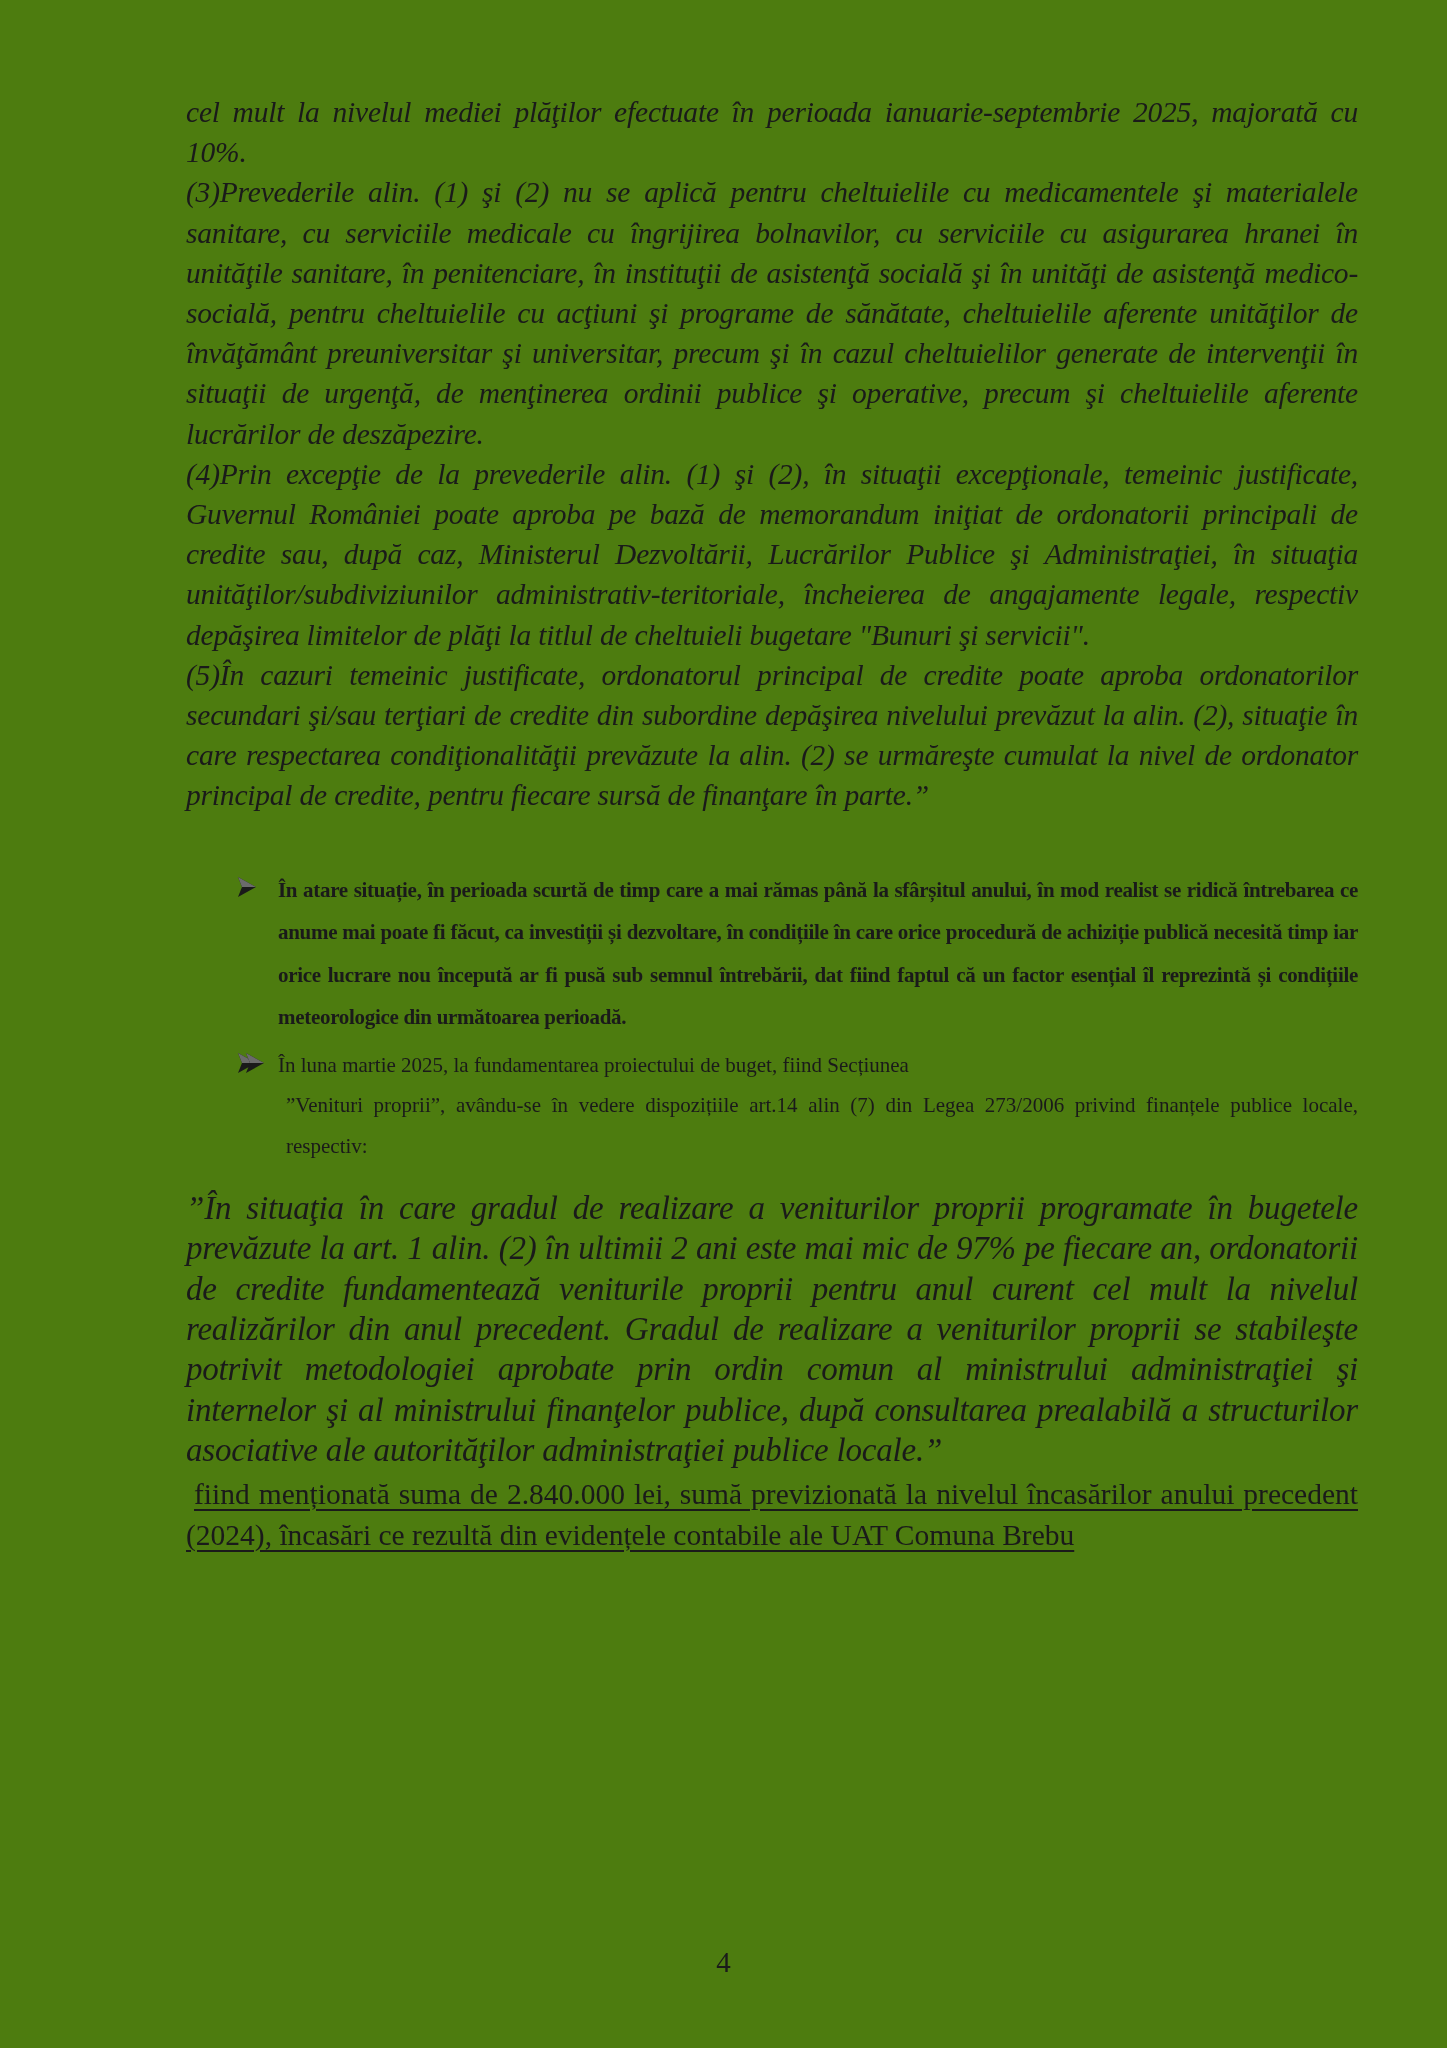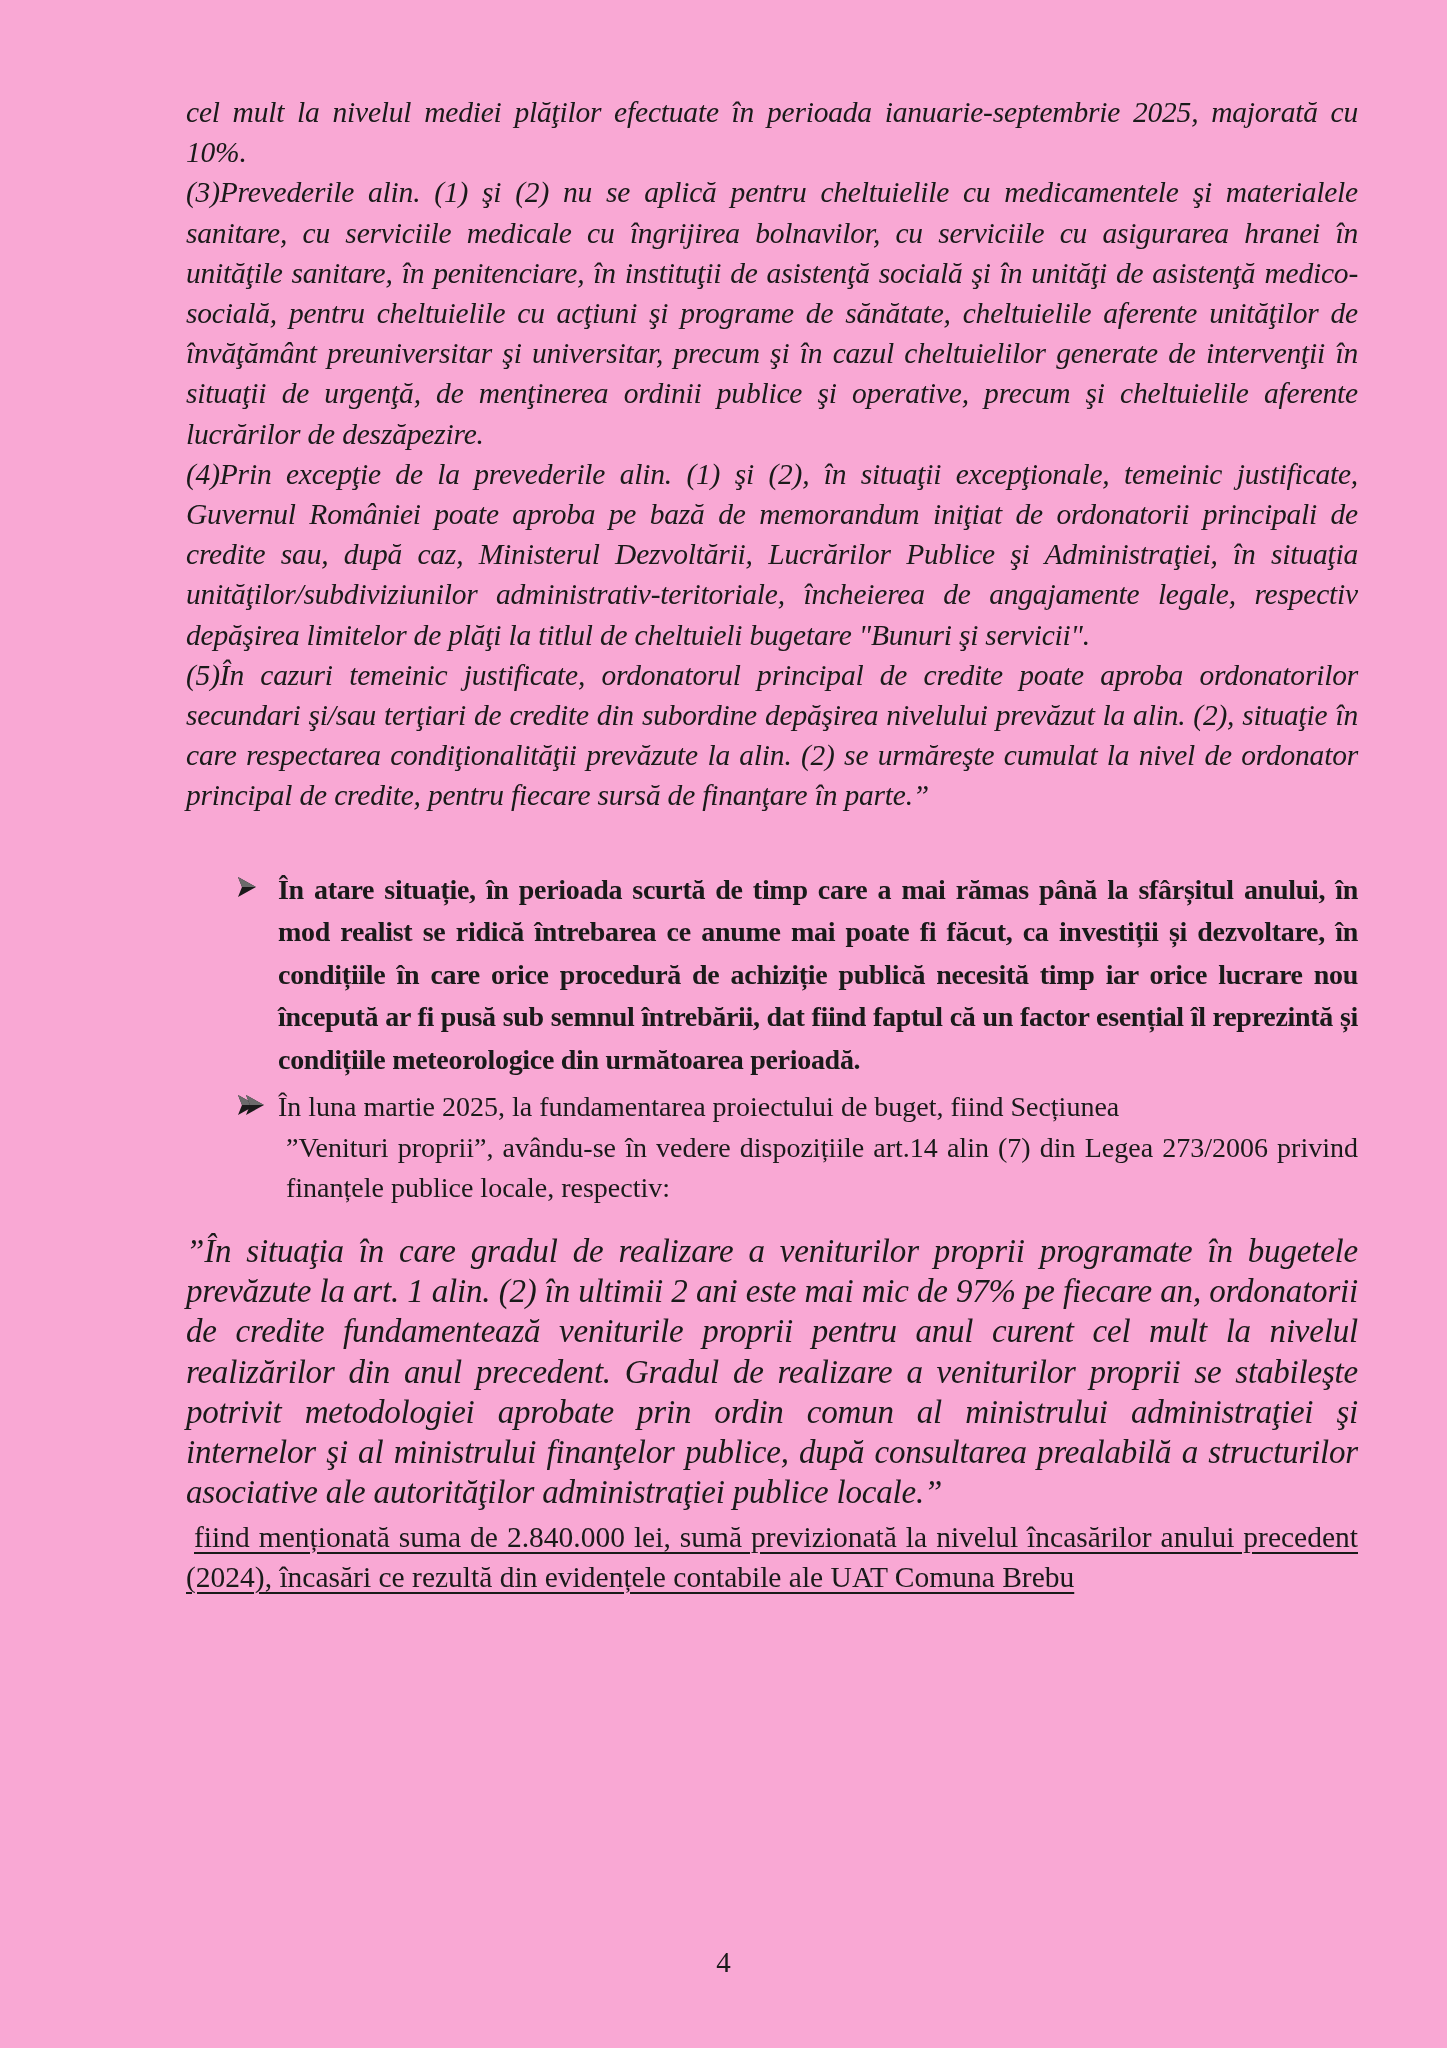--- a/index.html
+++ b/index.html
@@ -8,21 +8,21 @@
       height: 2048px;
       position: relative;
       overflow: hidden;
       color: #1a1a1a;
       font-family: "Liberation Serif", "DejaVu Serif", serif;
     }
     .page {
       position: absolute;
       left: 0; top: 0;
       width: 1447px; height: 2048px;
-      background: #f9a8d4;
+      background: #4d7c0f;
     }
     .content {
       position: absolute;
       left: 186px;
       top: 92px;
       width: 1172px;
     }
     .quote-block p {
       margin: 0;
       font-style: italic;
@@ -33,21 +33,21 @@
     }
     .bullets {
       margin-top: 53px;
       padding: 0;
       list-style: none;
     }
     .bullet {
       position: relative;
       padding-left: 92px;
       text-align: justify;
-      font-size: 28px;
+      font-size: 21px;
       line-height: 40.5px;
       margin: 0 0 4px 0;
     }
     .bullet.bold {
       font-weight: bold;
       line-height: 42.5px;
       margin-bottom: 6px;
       letter-spacing: -0.3px;
     }
     .bullet .arrow {

